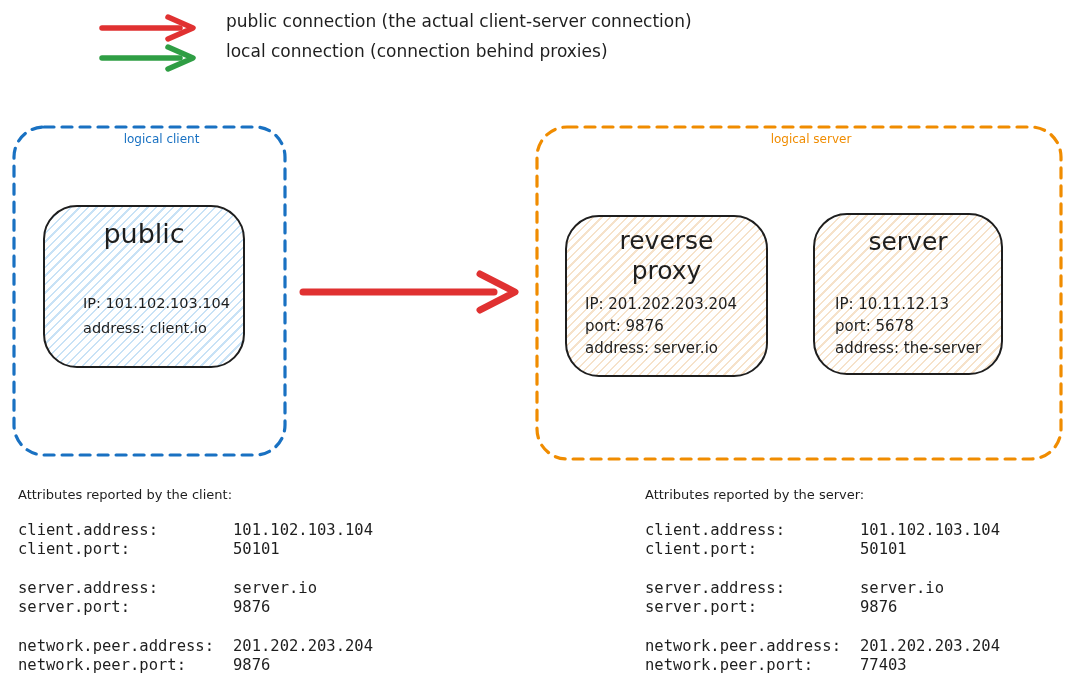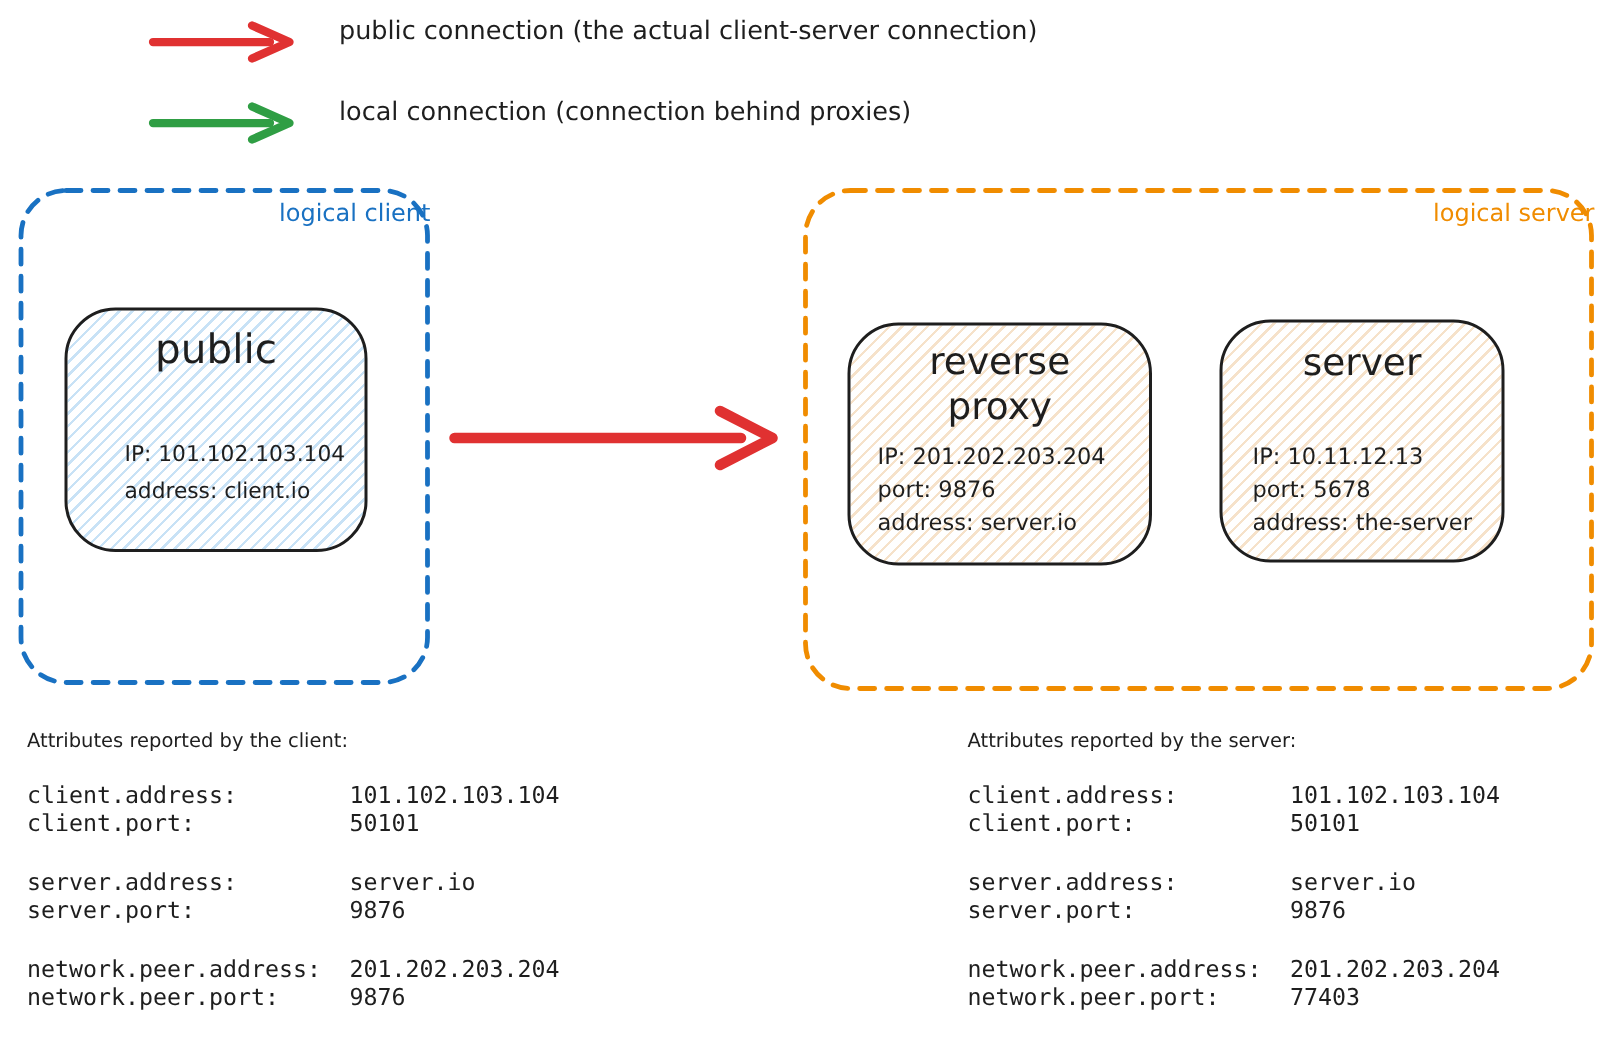--- a/index.html
+++ b/index.html
@@ -28,24 +28,24 @@
     color: #1e1e1e;
     white-space: nowrap;
   }
 
   
   .frame { position: absolute; }
   .frame-border { position: absolute; left: 0; top: 0; }
   .frame-label {
     position: absolute;
     top: 7px;
-    left: 0;
+    left: 12px;
     width: 100%;
-    text-align: right;
-    font-size: 16px;
+    text-align: center;
+    font-size: 12px;
     white-space: nowrap;
   }
   .frame-label.blue { color: #1971c2; }
   .frame-label.orange { color: #f08c00; }
 
   
   .node {
     position: absolute;
     border: 2.2px solid #1e1e1e;
     border-radius: 34px;
@@ -103,21 +103,21 @@
 
   <div class="legend-row" style="top:11px">
     <svg width="104" height="34" viewBox="0 0 104 34">
       <g stroke-width="5.5" fill="none" stroke-linecap="round" stroke-linejoin="round" stroke="#e03131">
         <line x1="4" y1="17" x2="82" y2="17"></line>
         <polyline points="70,6 95,17 70,28"></polyline>
       </g>
     </svg>
     <span class="legend-label">public connection (the actual client-server connection)</span>
   </div>
-  <div class="legend-row" style="top:65px">
+  <div class="legend-row" style="top:41px">
     <svg width="104" height="34" viewBox="0 0 104 34">
       <g stroke-width="5.5" fill="none" stroke-linecap="round" stroke-linejoin="round" stroke="#2f9e44">
         <line x1="4" y1="17" x2="82" y2="17"></line>
         <polyline points="70,6 95,17 70,28"></polyline>
       </g>
     </svg>
     <span class="legend-label">local connection (connection behind proxies)</span>
   </div>
 
   <div class="frame" style="left:12px;top:125px;width:275px;height:332px">

